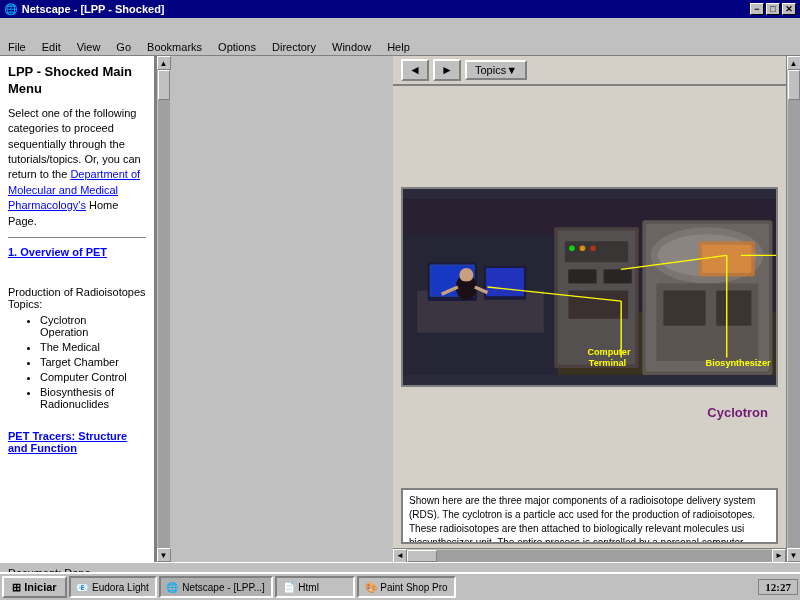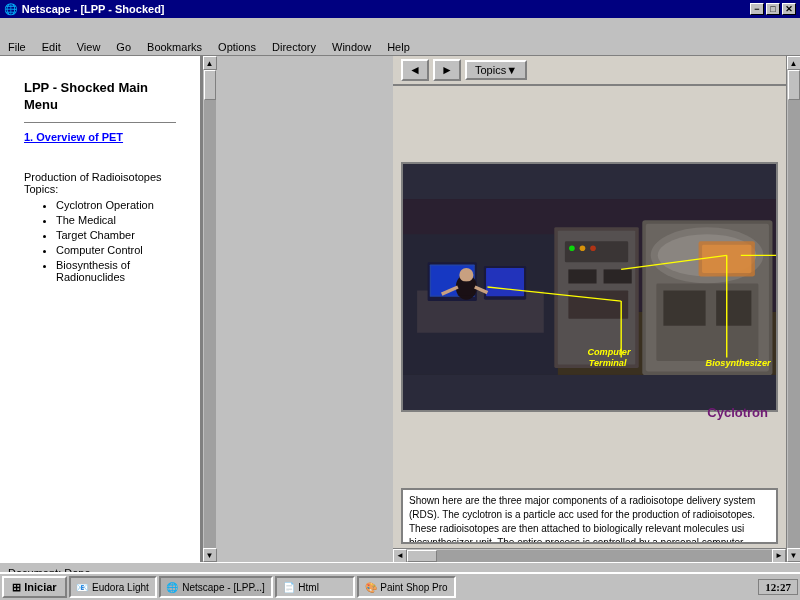--- a/index.html
+++ b/index.html
@@ -50,25 +50,25 @@
     }
 
     
     .main-layout {
       display: flex;
       height: calc(600px - 18px - 18px - 36px - 22px);
     }
 
     
     .sidebar {
-      width: 202px;
+      width: 156px;
       background: #ffffff;
       border-right: 2px solid #808080;
       overflow-y: auto;
-      padding: 24px;
+      padding: 8px;
       font-size: 11px;
     }
     .sidebar-title {
       font-size: 13px;
       font-weight: bold;
       margin-bottom: 8px;
       line-height: 1.3;
     }
     .sidebar-text {
       font-size: 11px;
@@ -152,24 +152,23 @@
       align-items: center;
       justify-content: center;
       background: #d4d0c8;
       position: relative;
       overflow: hidden;
     }
     .image-frame {
       border: 2px solid #808080;
       background: #2a2a3a;
       width: 530px;
-      height: 250px;
+      height: 200px;
       position: relative;
       overflow: hidden;
-      font-style: italic;
     }
 
     
     .scene-svg {
       width: 100%;
       height: 100%;
     }
 
     
     .caption-area {
@@ -350,33 +349,37 @@
   <span class="menu-item">Directory</span>
   <span class="menu-item">Window</span>
   <span class="menu-item">Help</span>
 </div>
 
 <div class="main-layout">
 
   <div class="sidebar-scroll-wrapper">
     <div class="sidebar">
       <div class="sidebar-title">LPP - Shocked Main Menu</div>
+      <div class="sidebar-text">
+        <span>Select one of the following categories to proceed sequentially through the tutorials/topics. Or, you can return to the </span><span class="sidebar-link">Department of Molecular and Medical Pharmacology's</span><span> Home Page.</span>
+      </div>
       <div class="sidebar-divider"></div>
       <a class="sidebar-nav-link">1. Overview of PET</a>
       <br>
       <br>
       <div class="sidebar-section-title">Production of Radioisotopes Topics:</div>
       <ul class="sidebar-list">
         <li>Cyclotron Operation</li>
         <li>The Medical</li>
         <li>Target Chamber</li>
         <li>Computer Control</li>
         <li>Biosynthesis of Radionuclides</li>
       </ul>
       <br>
+      <a class="sidebar-nav-link">PET Tracers: Structure and Function</a>
     </div>
     <div class="scroll-y">
       <div class="scroll-btn">▲</div>
       <div class="scroll-track">
         <div class="scroll-thumb"></div>
       </div>
       <div class="scroll-btn">▼</div>
     </div>
   </div>
 

